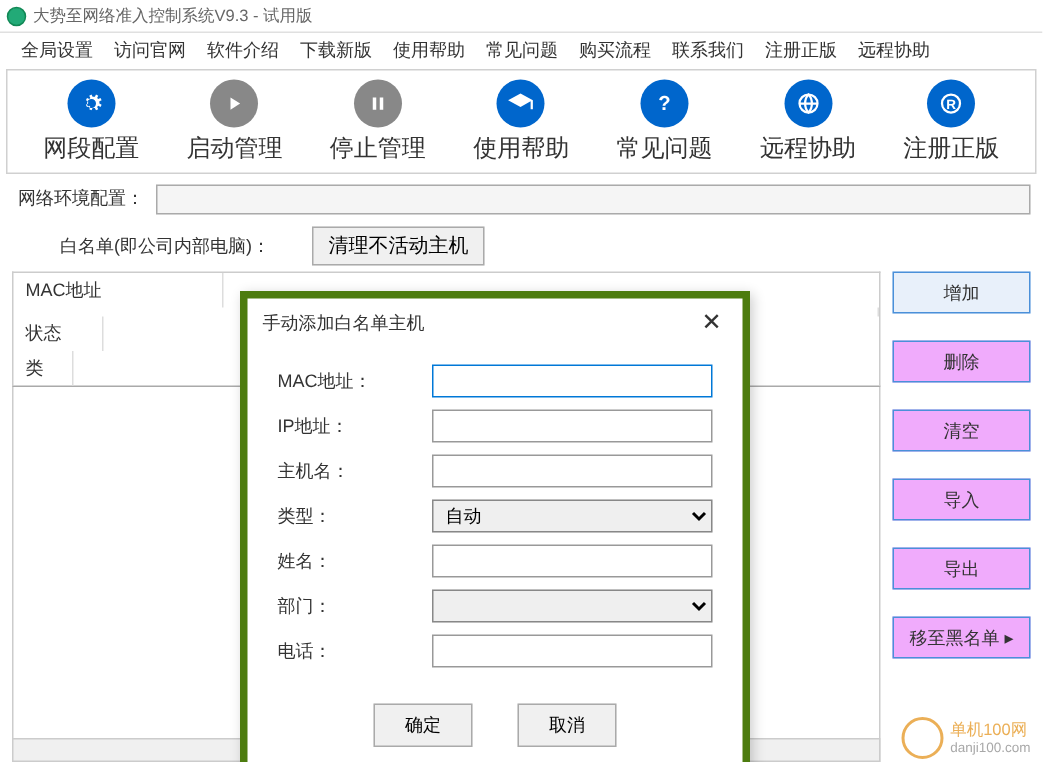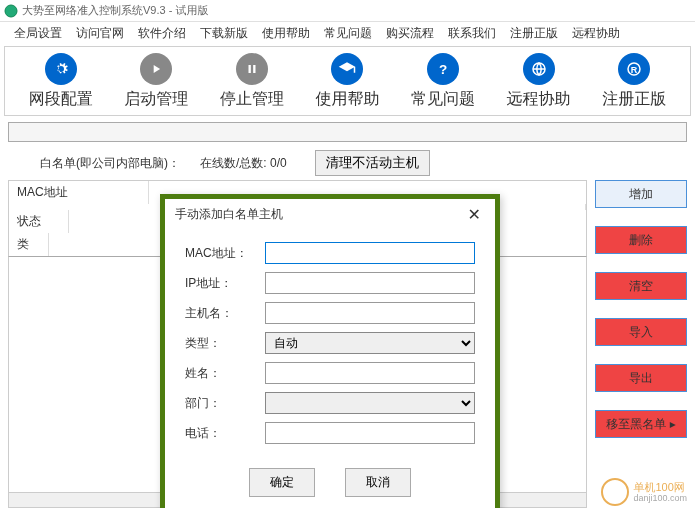--- a/index.html
+++ b/index.html
@@ -17,29 +17,29 @@
 .env-row { display: flex; align-items: center; padding: 4px 8px; gap: 4px; }
 .env-label { padding: 2px 4px; }
 .env-input { flex: 1; height: 20px; border: 1px solid #aaa; background: #f5f5f5; }
 .stats-row { display: flex; align-items: center; padding: 4px 8px; gap: 20px; margin-left: 32px; }
 .main-area { display: flex; padding: 0 8px; gap: 8px; }
 .table-wrap { flex: 1; position: relative; }
 .table-header { display: flex; background: #fff; border: 1px solid #ccc; border-bottom: 1px solid #aaa; flex-direction: column; }
 .th { padding: 3px 8px; border-right: 1px solid #ddd; font-size: 12px; }
 .table-body { height: 290px; border: 1px solid #ccc; border-top: none; background: #fff; overflow: auto; }
 .side-btns { width: 92px; display: flex; flex-direction: column; gap: 18px; padding-top: 0; }
-.side-btn { height: 28px; border: 1px solid #4a90d9; background: #ef4444; color: #333; font-size: 12px; cursor: pointer; }
+.side-btn { height: 28px; border: 1px solid #4a90d9; background: #f0abfc; color: #333; font-size: 12px; cursor: pointer; }
 .side-btn:first-child { background: #e8f0fa; }
 .side-btn.arrow::after { content: ""; }
 .clean-btn { padding: 3px 10px; border: 1px solid #aaa; background: #f0f0f0; cursor: pointer; margin-left: 8px; }
 .modal { position: absolute; left: 160px; top: 194px; width: 340px; background: #fff; border: 5px solid #4d7c0f; box-shadow: 2px 2px 8px rgba(0,0,0,0.2); }
 .modal-title { display: flex; justify-content: space-between; align-items: center; padding: 6px 10px; }
 .modal-close { cursor: pointer; font-size: 16px; padding: 0 4px; }
 .modal-body { padding: 12px 20px 8px; }
-.form-row { display: flex; align-items: center; margin-bottom: 8px; }
+.form-row { display: flex; align-items: center; margin-bottom: 8px; gap: 23px; }
 .form-label { width: 80px; text-align: left; font-size: 12px; }
 .form-input { flex: 1; height: 22px; border: 1px solid #999; padding: 0 4px; font-size: 12px; }
 .form-input.sel { border: 1px solid #888; }
 .form-input.focus { border: 1px solid #0078d7; outline: none; }
 .modal-foot { display: flex; justify-content: center; gap: 30px; padding: 8px 0 14px; }
 .modal-btn { padding: 5px 20px; border: 1px solid #aaa; background: #f0f0f0; cursor: pointer; font-size: 12px; }
 .scrollbar-h { position: absolute; bottom: 0; left: 8px; right: 108px; height: 16px; background: #f0f0f0; border: 1px solid #ccc; }
 .watermark { position: absolute; right: 8px; bottom: 2px; display: flex; align-items: center; gap: 4px; opacity: 0.85; }
 .watermark .wm-icon { width: 28px; height: 28px; border: 2px solid #e8a23a; border-radius: 50%; position: relative; }
 .watermark .wm-text { font-size: 11px; color: #e8a23a; line-height: 1.1; }
@@ -123,26 +123,26 @@
         <svg width="18" height="18" viewBox="0 0 24 24" fill="#fff">
           <circle cx="12" cy="12" r="8" fill="none" stroke="#fff" stroke-width="2"></circle>
           <text x="12" y="17" text-anchor="middle" font-size="12" font-weight="bold" fill="#fff">R</text>
         </svg>
       </div>
       <span>注册正版</span>
     </div>
 </div>
 
 <div class="env-row">
+  <span class="env-label">网络环境配置：</span>
   <div class="env-input"></div>
 </div>
 
 <div class="stats-row">
   <span>白名单(即公司内部电脑)：</span>
-  <span><span>在线数/总数:</span> <span>0/0</span></span>
   <button class="clean-btn">清理不活动主机</button>
 </div>
 
 <div class="main-area">
   <div class="table-wrap">
     <div class="table-header">
       <div class="th" style="width:140px">MAC地址</div>
       <div class="th" style="flex:1"></div>
       <div class="th" style="width:60px">状态</div>
       <div class="th" style="width:40px">类</div>

